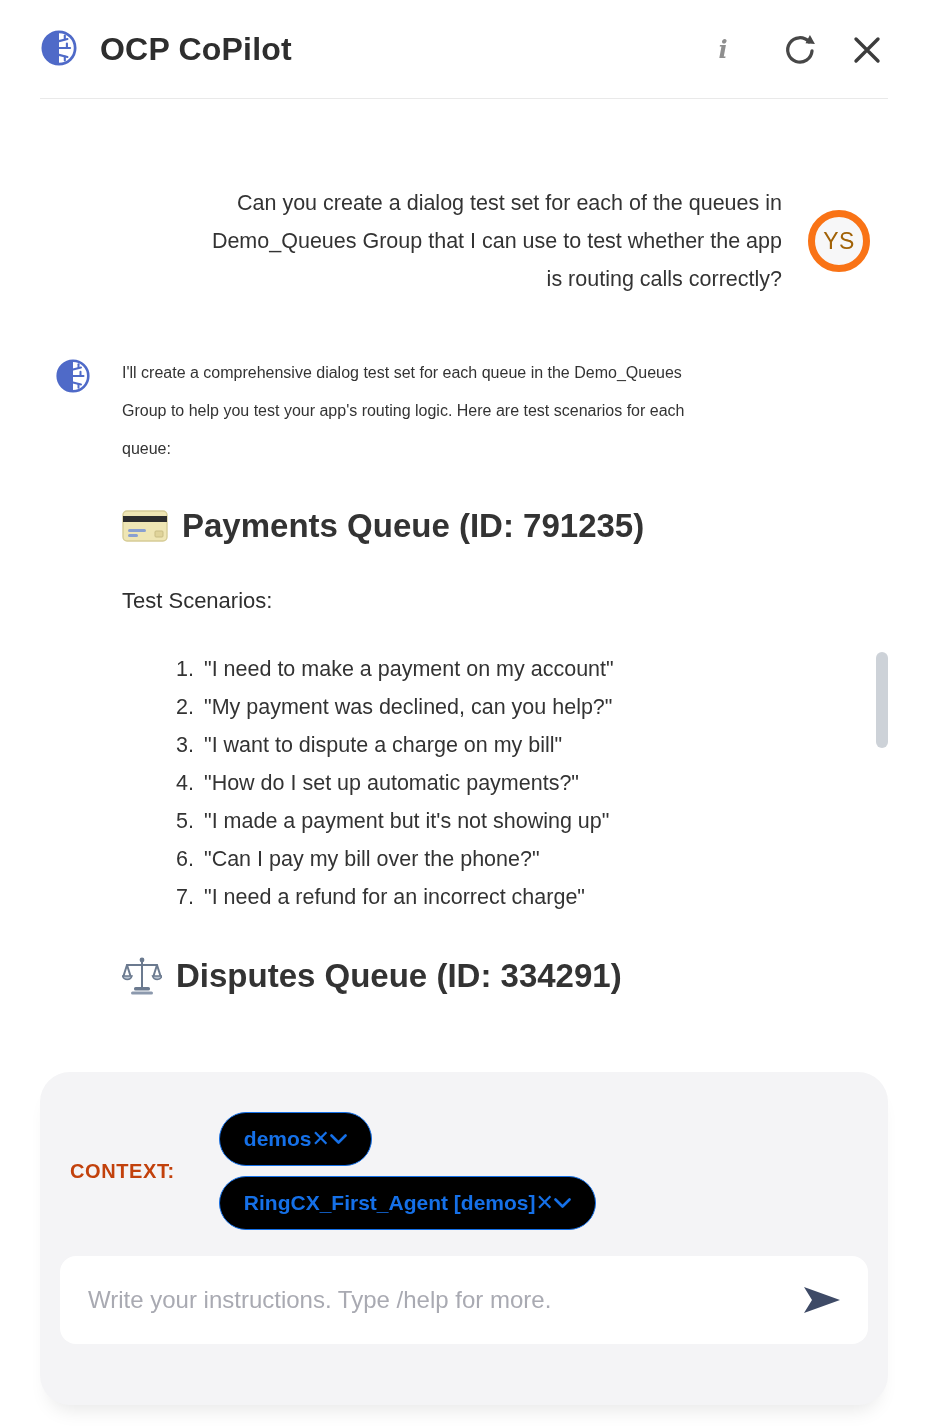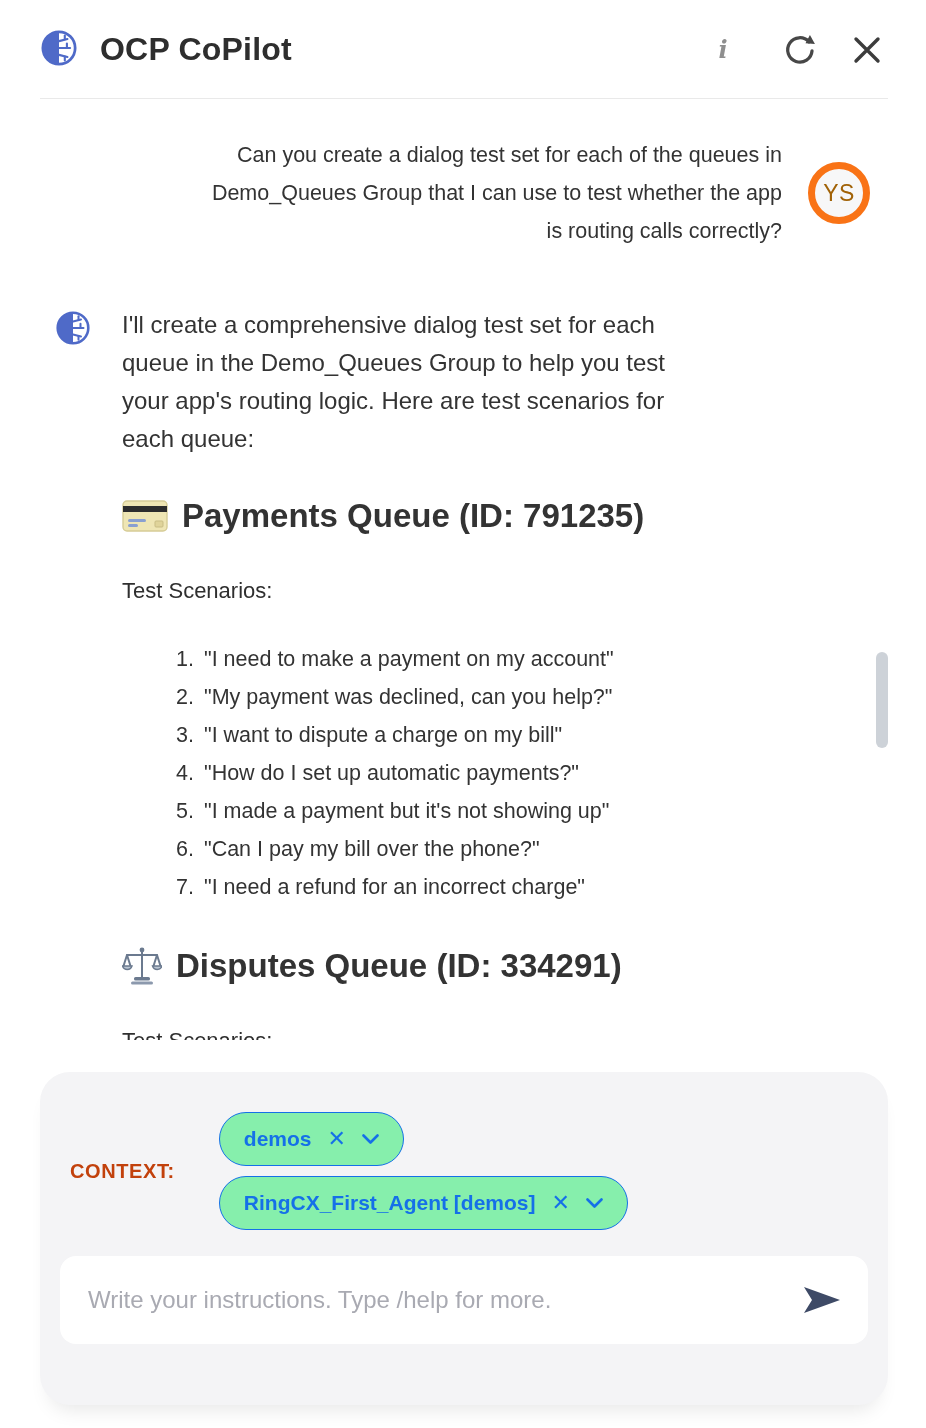--- a/index.html
+++ b/index.html
@@ -24,31 +24,31 @@
                mask:radial-gradient(closest-side,transparent 61%,#000 63%); }
   .info-wrap { position:relative; width:54px; height:54px; }
   .info-i { position:absolute; inset:0; display:flex; align-items:center; justify-content:center;
             font-family:"DejaVu Serif",serif; font-style:italic; font-weight:700;
             font-size:24px; color:#8f8f8f; }
 
   
   .messages { position:absolute; top:100px; left:0; width:926px; height:940px;
               overflow:hidden; padding:36px 56px 0 55px; }
 
-  .msg-user { display:flex; justify-content:flex-end; align-items:center; gap:26px; }
+  .msg-user { display:flex; justify-content:flex-end; align-items:center; gap:26px;margin-top:48px; }
   .user-text { max-width:585px; text-align:right; font-size:21.5px; line-height:38px;
                color:#333; font-weight:500; }
   .user-avatar { flex:0 0 auto; width:62px; height:62px; border-radius:50%;
                  background:#f7f7f8; border:7px solid #f97316; display:flex;
                  align-items:center; justify-content:center; font-size:23px;
                  color:#a16207; letter-spacing:0.5px; }
 
   .msg-assistant { position:relative; margin-top:56px; padding-left:67px; }
   .bot-avatar { position:absolute; left:0; top:4px; width:36px; height:36px; }
-  .assistant-body p.intro { max-width:580px; font-size:24px; line-height:38px; color:#333; }
+  .assistant-body p.intro { max-width:580px; font-size:16px; line-height:38px; color:#333; }
 
   .queue-heading { margin-top:36px; display:flex; align-items:center; gap:14px;
                    font-size:33px; font-weight:600; color:#333; line-height:44px;text-align:right; }
   .queue-heading .hicon { flex:0 0 auto; display:flex; }
 
   .ts-label { margin-top:40px; font-size:22px; font-weight:400; color:#2f2f2f; }
   ol.scenarios { margin-top:36px; padding-left:78px; font-size:21.5px; line-height:38px;
                  color:#333; }
   ol.scenarios li { padding-left:4px; }
   .queue-heading.second { margin-top:38px; }
@@ -58,23 +58,23 @@
                   border-radius:6px; background:#cdd2d8; }
 
   
   .composer { position:absolute; top:1072px; left:40px; width:848px; height:333px;
               background:#f4f4f6; border-radius:30px;
               box-shadow:0 14px 20px -10px rgba(0,0,0,0.10); }
   .context-row { display:flex; align-items:center; padding:40px 20px 0 30px; }
   .context-label { font-size:20px; font-weight:600; color:#c2410c; letter-spacing:0.6px;
                    margin-right:44px; white-space:nowrap;text-align:center; }
   .chips { display:flex; flex-direction:column; align-items:flex-start; gap:10px; }
-  .chip { display:inline-flex; align-items:center; gap:16px; height:54px;
+  .chip { display:inline-flex; align-items:center; height:54px;
           padding:0 24px; border-radius:999px; border:1.5px solid #1570e8;
-          background:#86efac; color:#1570e8; font-size:21px; font-weight:600; cursor:pointer; }
+          background:#000000; color:#1570e8; font-size:21px; font-weight:600; cursor:pointer; }
   .chip .x { font-size:22px; font-weight:700; line-height:1; cursor:pointer; }
   .chip svg { display:block; cursor:pointer; }
 
   .input-row { position:relative; margin:26px 20px 0 20px; }
   .instruction-input { width:100%; height:88px; border:none; outline:none; border-radius:16px;
                        background:#fff; padding:0 80px 0 28px; font-size:24px; color:#333;
                        font-family:Liberation Sans, sans-serif; }
   .instruction-input::placeholder { color:#a9aab2; }
   .send-btn { position:absolute; right:22px; top:50%; transform:translateY(-50%);
               background:none; border:none; cursor:pointer; display:flex; padding:4px; }

